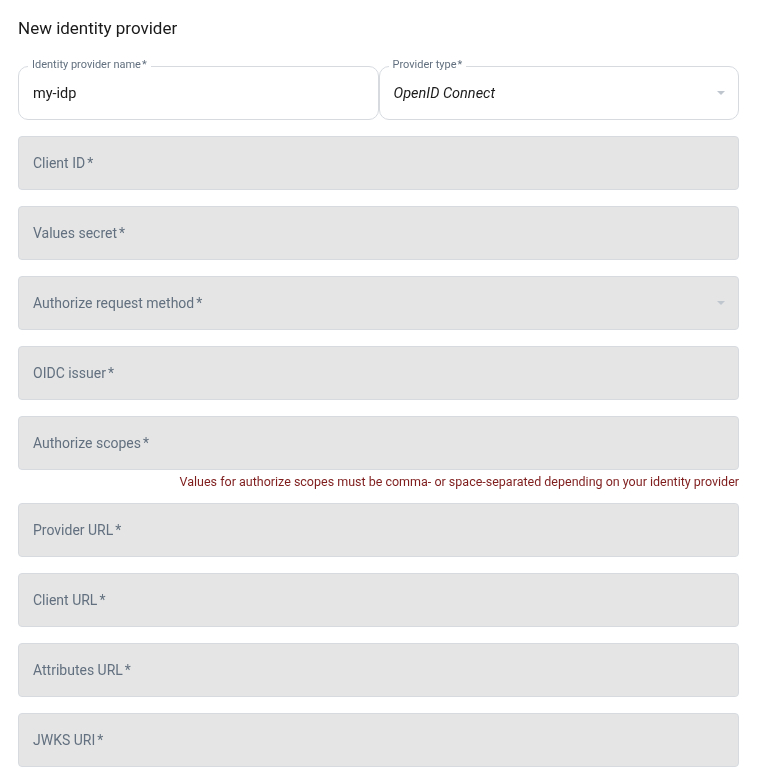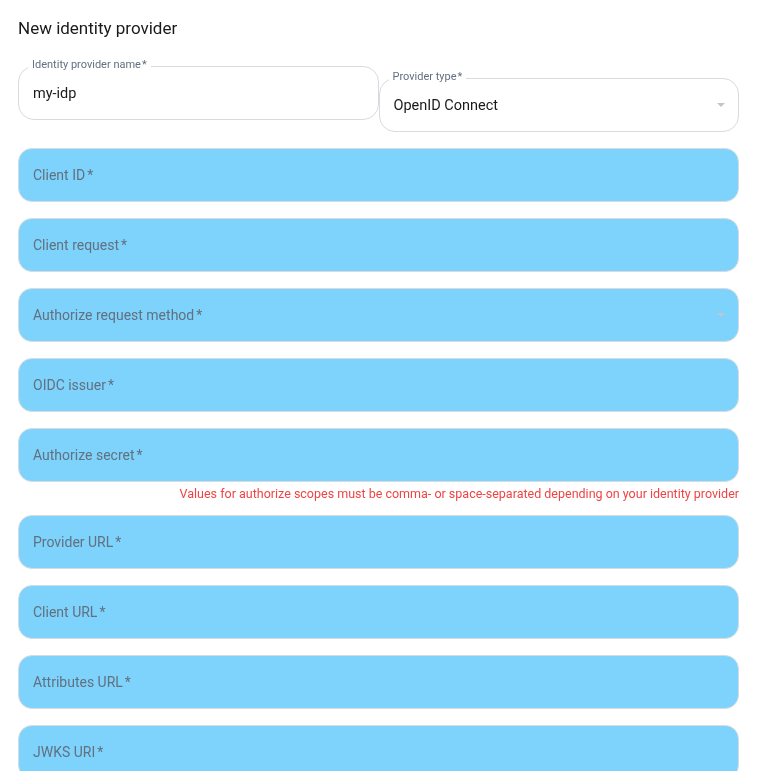--- a/index.html
+++ b/index.html
@@ -38,81 +38,81 @@
       color: #62707f;
       z-index: 1;
     }
     .floating-label .req {
       margin-left: 1px;
     }
     .text-input, .select-input {
       width: 100%;
       height: 54px;
       border: 1px solid #d7dbe0;
-      border-radius: 16px;
+      border-radius: 10px;
       padding: 0 14px;
       font-size: 14.5px;
       color: #1a1a1a;
       background: #ffffff;
       font-family: inherit;
       outline: none;
     }
     .text-input::placeholder {
       color: #62707f;
       font-size: 14px;
     }
     .select-input {
       appearance: none;
       -webkit-appearance: none;
       -moz-appearance: none;
       cursor: pointer;
       padding-right: 30px;
+      font-style: italic;
     }
     .select-wrapper {
       position: relative;
-      margin-top: 12px;
     }
     .select-caret {
       position: absolute;
       right: 14px;
       top: 50%;
       transform: translateY(-50%);
       pointer-events: none;
       width: 0;
       height: 0;
       border-left: 4px solid transparent;
       border-right: 4px solid transparent;
       border-top: 4px solid #bfc6cd;
     }
     .placeholder-field {
       width: 100%;
       height: 54px;
       border: 1px solid #d7dbe0;
-      border-radius: 14px;
+      border-radius: 4px;
       padding: 0 14px;
       font-size: 14px;
       color: #62707f;
-      background: #7dd3fc;
+      background: #e5e5e5;
       display: flex;
       align-items: center;
       font-family: inherit;
     }
     .placeholder-label {
       color: #62707f;
     }
     .placeholder-label .req {
       margin-left: 2px;
     }
     .full-row {
       margin-bottom: 16px;
     }
     .helper-text {
       text-align: right;
       font-size: 12.5px;
-      color: #ef4444;
+      color: #7f1d1d;
       margin-top: 4px;
       margin-bottom: 14px;
     }
     .full-row.with-helper {
       margin-bottom: 0;
     }
   </style>
 </head>
 <body>
 
@@ -140,21 +140,21 @@
   <div class="placeholder-field">
     <span class="placeholder-label">
       <span>Client ID</span><span class="req">*</span>
     </span>
   </div>
 </div>
 
 <div class="full-row">
   <div class="placeholder-field">
     <span class="placeholder-label">
-      <span>Client request</span><span class="req">*</span>
+      <span>Values secret</span><span class="req">*</span>
     </span>
   </div>
 </div>
 
 <div class="full-row">
   <div class="field-wrapper select-wrapper">
     <div class="placeholder-field">
       <span class="placeholder-label">
         <span>Authorize request method</span><span class="req">*</span>
       </span>
@@ -167,21 +167,21 @@
   <div class="placeholder-field">
     <span class="placeholder-label">
       <span>OIDC issuer</span><span class="req">*</span>
     </span>
   </div>
 </div>
 
 <div class="full-row with-helper">
   <div class="placeholder-field">
     <span class="placeholder-label">
-      <span>Authorize secret</span><span class="req">*</span>
+      <span>Authorize scopes</span><span class="req">*</span>
     </span>
   </div>
 </div>
 <div class="helper-text">Values for authorize scopes must be comma- or space-separated depending on your identity provider</div>
 
 <div class="full-row">
   <div class="placeholder-field">
     <span class="placeholder-label">
       <span>Provider URL</span><span class="req">*</span>
     </span>

